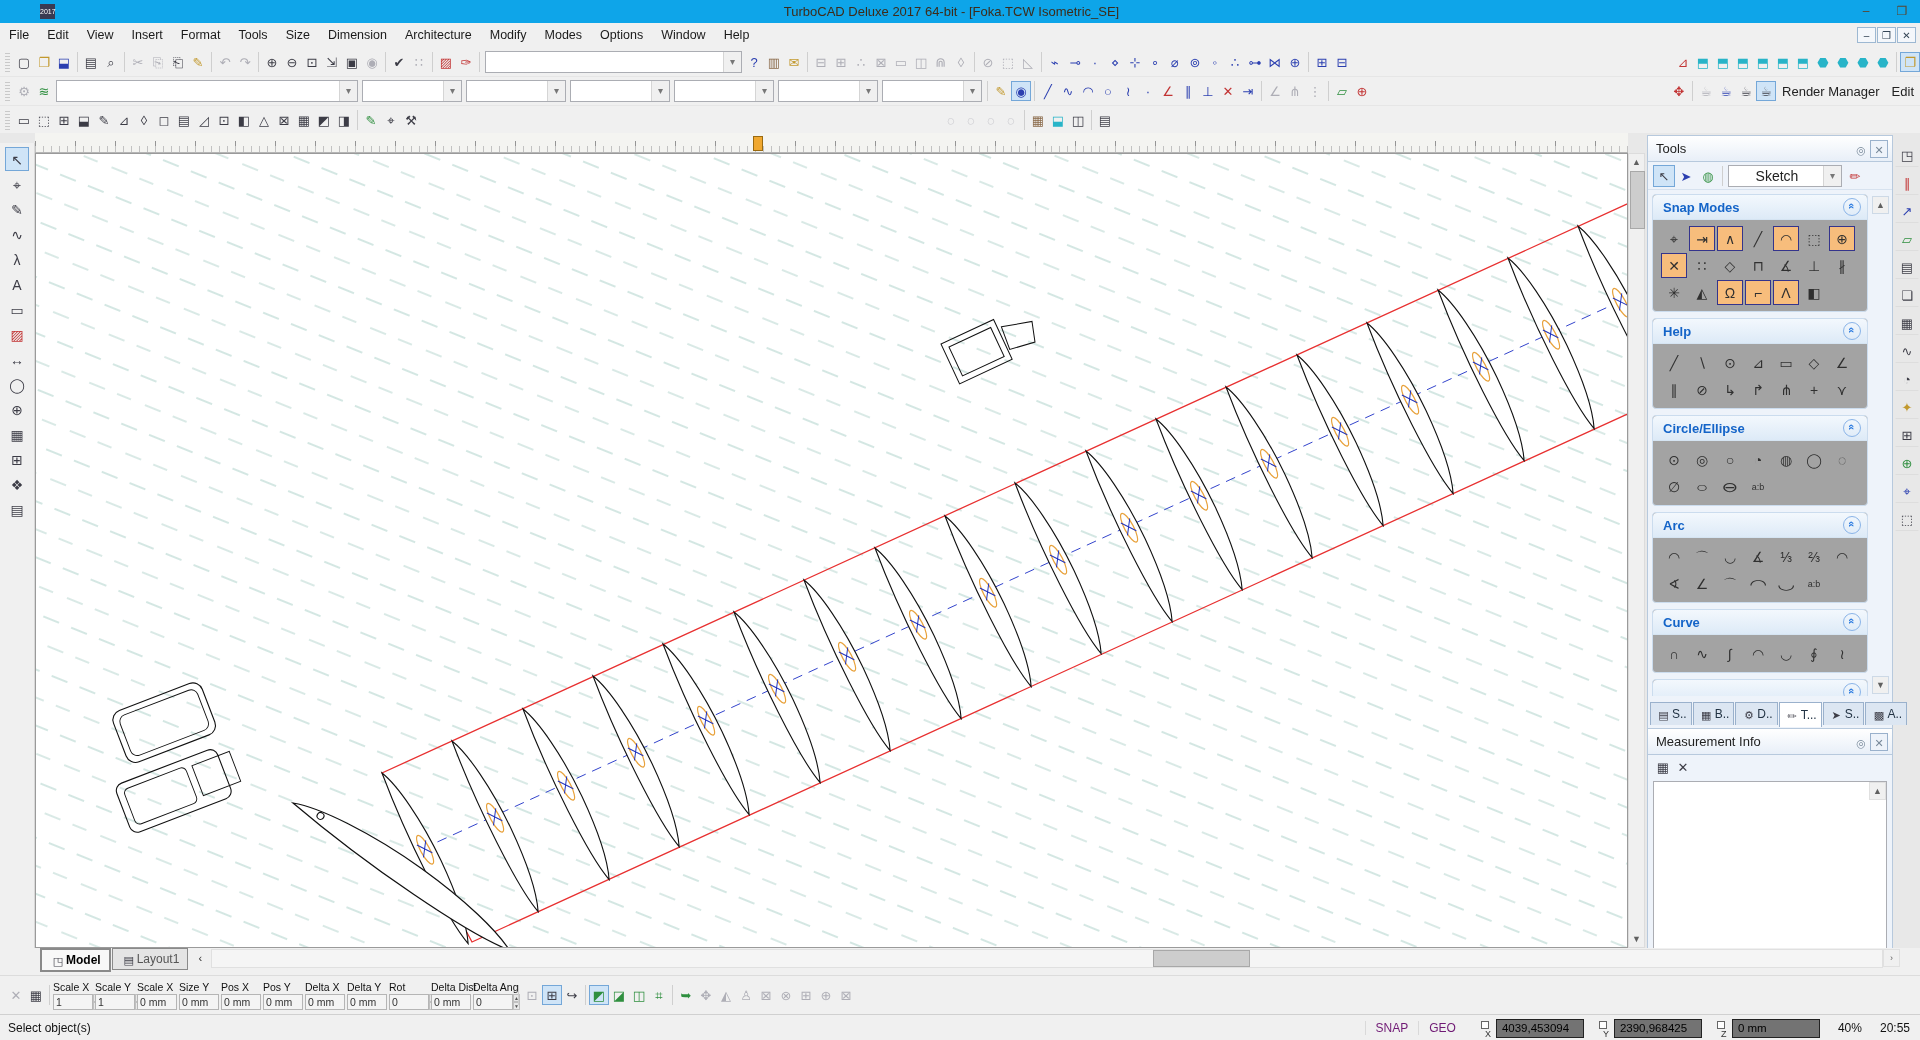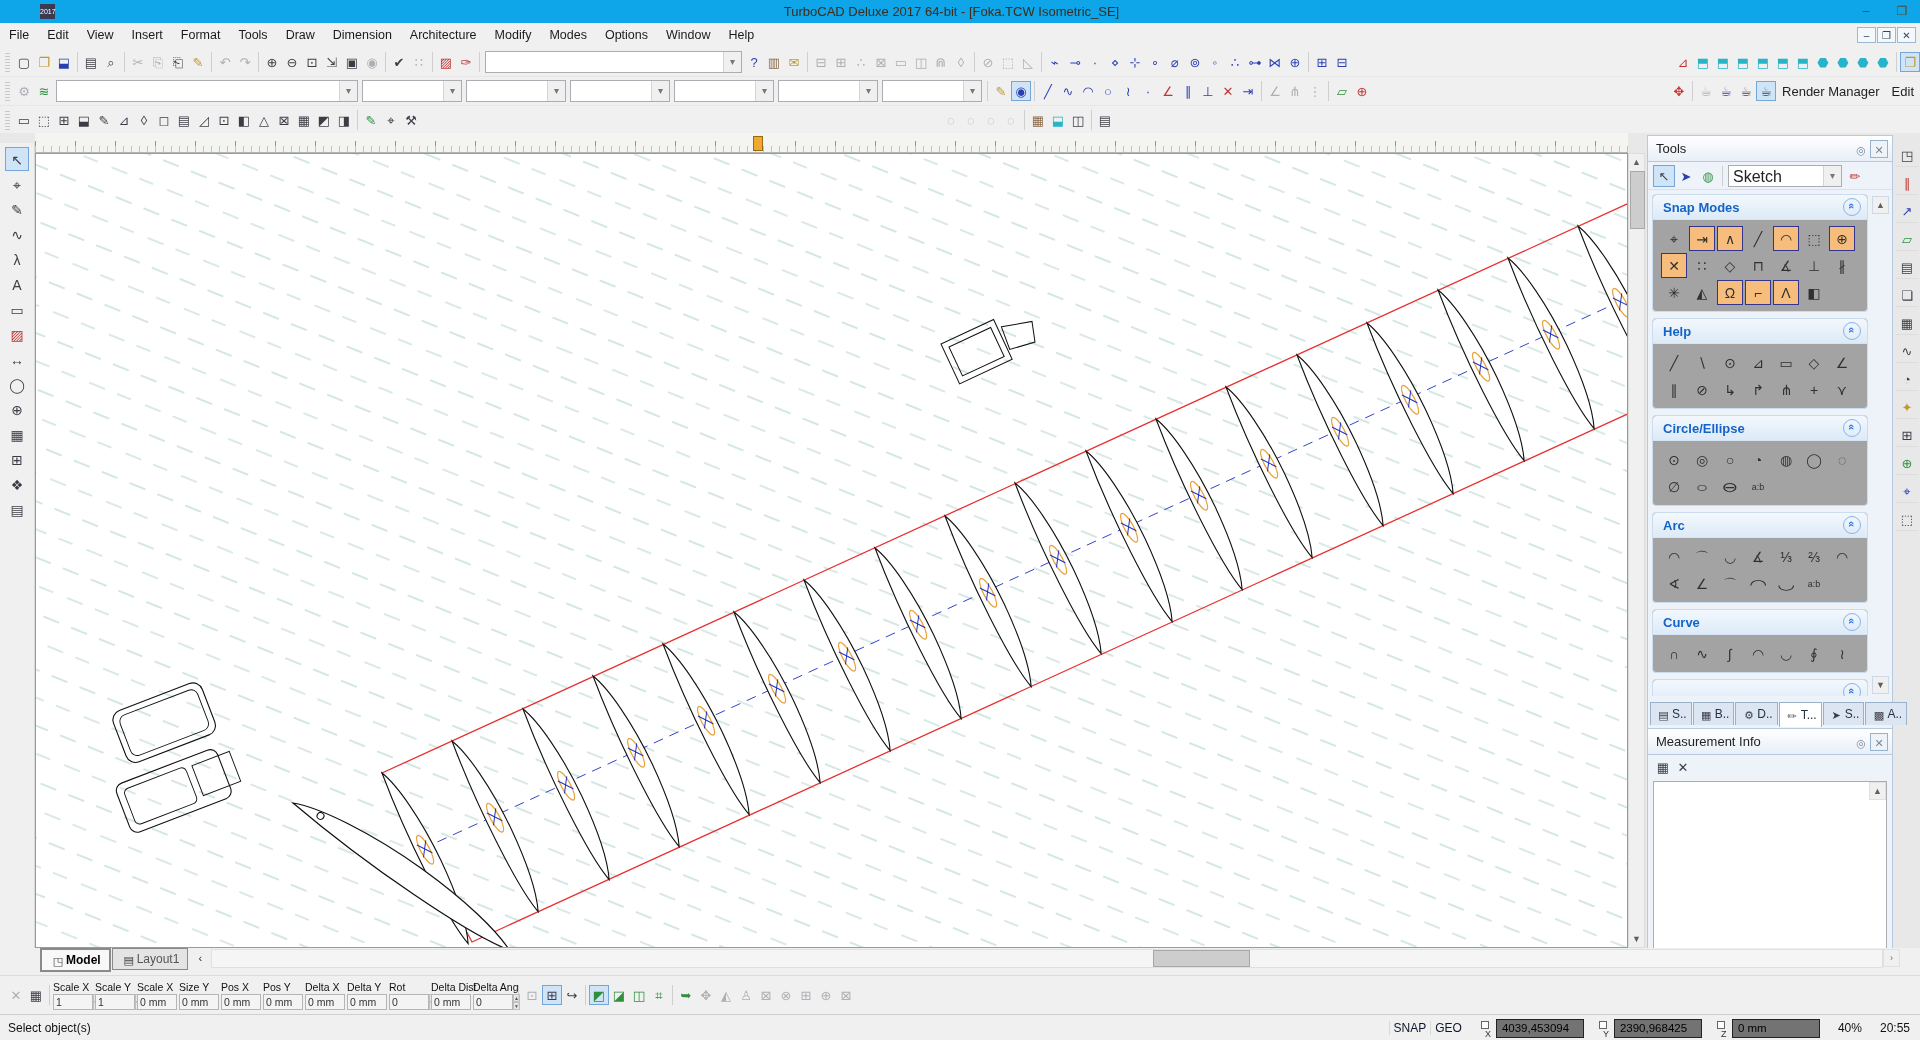--- a/index.html
+++ b/index.html
@@ -29,21 +29,21 @@
   .push{margin-left:auto;}
   .gy{color:#aeaeb6;} .bl{color:#2b3fb0;} .rd{color:#c23434;} .gn{color:#2f8f3f;}
   .cy{color:#28b4c8;} .yl{color:#c2992e;} .br{color:#8a6a4a;}
   .sel{background:#cfe4f7;border:1px solid #74a7d8;}
   .act{background:#f7bd7c;border:1px solid #34348c;}
   .wide{transform:scaleX(1.45);}
   .g3gap{margin-left:520px;}
   .combo{height:20px;background:#fff;border:1px solid #abadb3;position:relative;flex:none;margin:0 2px;}
   .combo .arr{position:absolute;right:0;top:0;width:17px;height:100%;background:#f0f0f0;border-left:1px solid #d5d5d5;
               text-align:center;line-height:19px;color:#777;font-size:10px;}
-  .combo .val{display:block;padding:2px 20px 0 4px;font-size:16px;color:#222;white-space:nowrap;overflow:hidden;}
+  .combo .val{display:block;padding:2px 20px 0 4px;font-size:14px;color:#222;white-space:nowrap;overflow:hidden;text-align:center;}
   .txtbtn{padding:1px 6px;font-size:13px;color:#222;flex:none;}
   
   #workarea{position:absolute;left:0;top:133px;width:100%;height:842px;background:#e8e8e8;}
   #leftstrip{position:absolute;left:0;top:10px;width:34px;bottom:0;background:#f0f0f0;border-right:1px solid #d8d8d8;
              display:flex;flex-direction:column;align-items:center;padding-top:4px;}
   #leftstrip .ti{width:24px;height:24px;line-height:24px;font-size:14px;margin-bottom:1px;}
   #ruler{position:absolute;left:35px;top:0;width:1593px;height:19px;background:#f4f4f1;border-bottom:1px solid #b5b5b5;
     background-image:repeating-linear-gradient(90deg,#c2c2c2 0 1px,transparent 1px 8px),
                      repeating-linear-gradient(90deg,#949494 0 1px,transparent 1px 40px);
     background-size:100% 6px,100% 11px;background-position:bottom left,bottom left;background-repeat:no-repeat;}
@@ -102,21 +102,21 @@
   .fld{display:flex;flex-direction:column;width:40px;margin-right:2px;flex:none;}
   .fld label{font-size:10.5px;color:#111;white-space:nowrap;height:13px;}
   .fwrap{display:flex;}
   .fld input{width:34px;height:14px;border:1px solid #b5b5b5;background:#f4f4f4;font-size:10.5px;padding:0 2px;color:#333;font-family:inherit;}
   .spin{display:flex;flex-direction:column;width:11px;height:16px;}
   .spin b{flex:1;border:1px solid #c0c0c0;background:#e8e8e8;font-size:5px;line-height:6px;text-align:center;color:#555;font-weight:normal;}
   
   #statusbar{position:absolute;left:0;top:1014px;width:100%;height:26px;background:#f0f0f0;border-top:1px solid #d0d0d0;display:flex;align-items:center;font-size:12px;}
   #statusmsg{margin-left:8px;color:#111;}
   #statusright{margin-left:auto;display:flex;align-items:center;margin-right:10px;}
-  .sseg{padding:0 4px;color:#0f172a;border-left:1px solid #d9d9d9;}
+  .sseg{padding:0 10px;color:#701a75;border-left:1px solid #d9d9d9;}
   .axis{display:flex;align-items:center;margin-left:14px;}
   .axis .ic{position:relative;width:13px;height:15px;margin-right:3px;font-size:9px;color:#333;line-height:19px;text-align:left;}
   .axis .ic::before{content:"";position:absolute;left:1px;top:0;width:6px;height:6px;border:1px solid #666;background:#fff;}
   .axis .ic span{position:absolute;left:5px;top:4px;}
   .axis .box{min-width:76px;height:17px;border:1px solid #222;background:#737373;font-size:11.5px;padding:0 5px;line-height:17px;color:#000;}
   #szoom,#stime{margin-left:18px;color:#111;}
   
   #canvas svg{display:block;}
 </style>
 </head>
@@ -134,21 +134,21 @@
 </div>
 
 <div id="menubar">
   <span id="menuitems" style="display:flex">
         <span class="menu-item">File</span>
         <span class="menu-item">Edit</span>
         <span class="menu-item">View</span>
         <span class="menu-item">Insert</span>
         <span class="menu-item">Format</span>
         <span class="menu-item">Tools</span>
-        <span class="menu-item">Draw</span>
+        <span class="menu-item">Size</span>
         <span class="menu-item">Dimension</span>
         <span class="menu-item">Architecture</span>
         <span class="menu-item">Modify</span>
         <span class="menu-item">Modes</span>
         <span class="menu-item">Options</span>
         <span class="menu-item">Window</span>
         <span class="menu-item">Help</span>
       </span>
   <span id="mdibtns">
         <span class="ti ">–</span>

